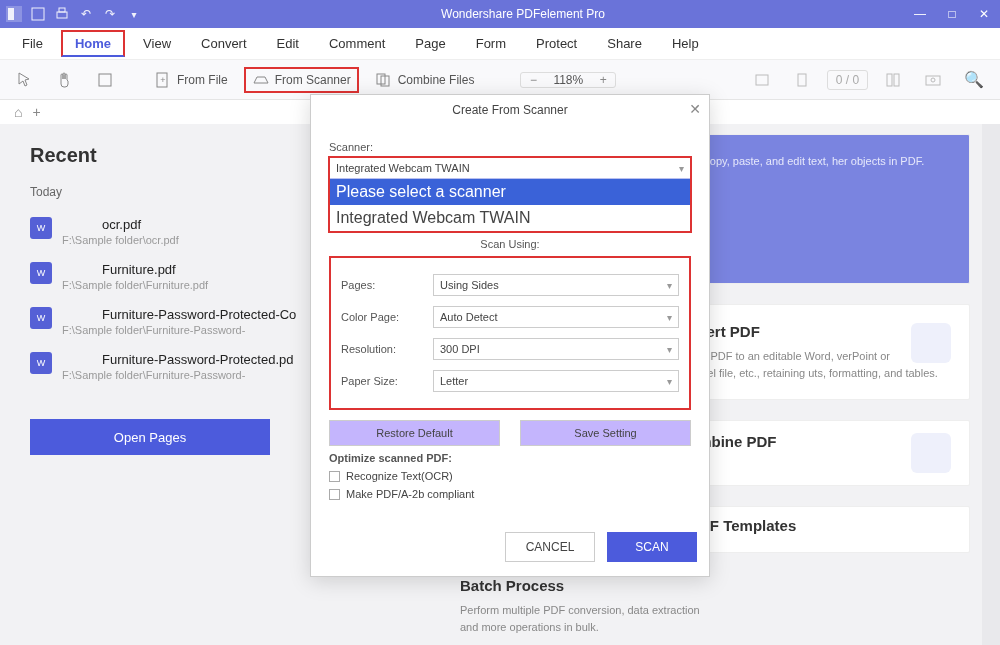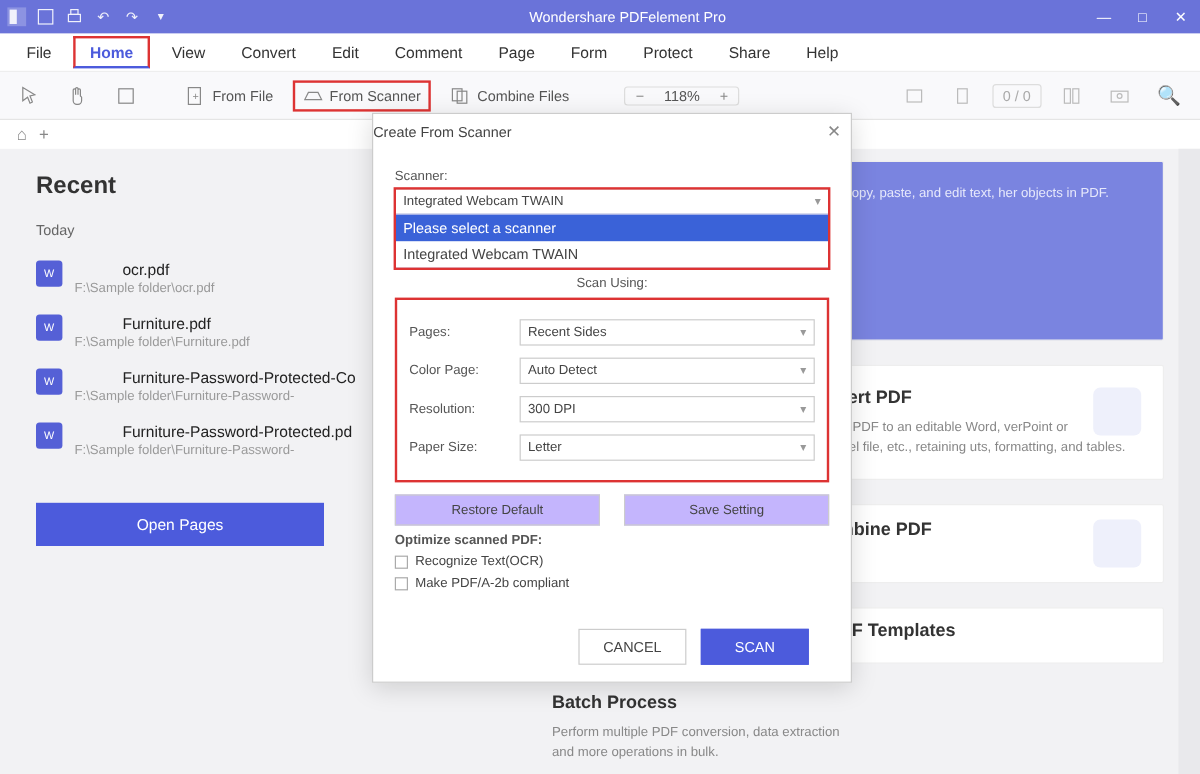--- a/index.html
+++ b/index.html
@@ -54,37 +54,37 @@
 .card p { font-size:11px; color:#888; line-height:1.5; }
 .card.blue p { color:#e6e8fb; }
 .card-ico { float:right; width:40px; height:40px; background:#eef0fb; border-radius:6px; }
 
 .batch { position:absolute; left:460px; bottom:10px; width:240px; }
 .batch h3 { font-size:15px; font-weight:600; color:#333; margin-bottom:8px; }
 .batch p { font-size:11px; color:#888; line-height:1.5; }
 
 
 .dialog { position:absolute; left:310px; top:94px; width:400px; background:#fff; border:1px solid #ccc; box-shadow:0 4px 20px rgba(0,0,0,.15); font-size:12px; color:#444; }
-.dlg-hdr { height:30px; display:flex; align-items:center; justify-content:flex-start; position:relative; border-bottom: none; }
+.dlg-hdr { height:30px; display:flex; align-items:center; justify-content:center; position:relative; border-bottom: none; }
 .dlg-close { position:absolute; right:8px; top:6px; font-size:14px; color:#888; cursor:pointer; }
 .dlg-body { padding: 10px 18px 16px 18px; }
 .lbl { font-size:11px; color:#555; margin:6px 0 4px; }
 .sel { width:100%; border:1px solid #ccc; padding:4px 6px; background:#fff; font-size:11px; display:flex; align-items:center; justify-content:space-between; }
 .dropdown { border:1px solid #b9c0f0; margin-top:-1px; }
-.dropdown .opt { padding:4px 6px; font-size:12px; }
+.dropdown .opt { padding:4px 6px; font-size:16px; }
 .opt.hilite { background:#3a62d8; color:#fff; }
 .scan-using { margin-top:6px;text-align:center; }
 .form-row { display:flex; align-items:center; gap:12px; margin:10px 0; }
 .form-row .flabel { width:80px; font-size:11px; color:#555; }
 .form-row .sel { flex:1; }
 .btn-row { display:flex; gap:20px; margin:10px 0 6px; }
 .btn { flex:1; border:1px solid #ccc; background:#c4b5fd; padding:6px 0; text-align:center; font-size:11px; }
 .chk { display:flex; align-items:center; gap:6px; margin:6px 0; font-size:11px; }
 .chk .box { width:11px; height:11px; border:1px solid #aaa; }
-.dlg-foot { display:flex; justify-content:flex-end; gap:12px; padding:10px 35px 14px; }
+.dlg-foot { display:flex; justify-content:flex-end; gap:12px; padding:10px 12px 14px; }
 .fbtn { width:90px; text-align:center; padding:7px 0; font-size:12px; border:1px solid #ccc; }
 .fbtn.primary { background:#4c5bdc; color:#fff; border-color:#4c5bdc; }
 .chev { color:#999; font-size:10px; }
 
 .hl-scanner { outline:2px solid #d33; outline-offset:-1px; }
 .hl-scanform { border:2px solid #d33; padding:6px 10px; margin-top:6px; }
 
 </style>
 </head>
 <body>
@@ -292,21 +292,21 @@
         <div class="opt">Integrated Webcam TWAIN</div>
       </div>
     </div>
 
     <div class="lbl scan-using">Scan Using:</div>
 
     <div class="hl-scanform">
       <div class="form-row">
         <div class="flabel">Pages:</div>
         <div class="sel">
-            <span>Recent Sides</span>
+            <span>Using Sides</span>
             <span class="chev">▾</span>
           </div>
       </div>
       <div class="form-row">
         <div class="flabel">Color Page:</div>
         <div class="sel">
             <span>Auto Detect</span>
             <span class="chev">▾</span>
           </div>
       </div>

